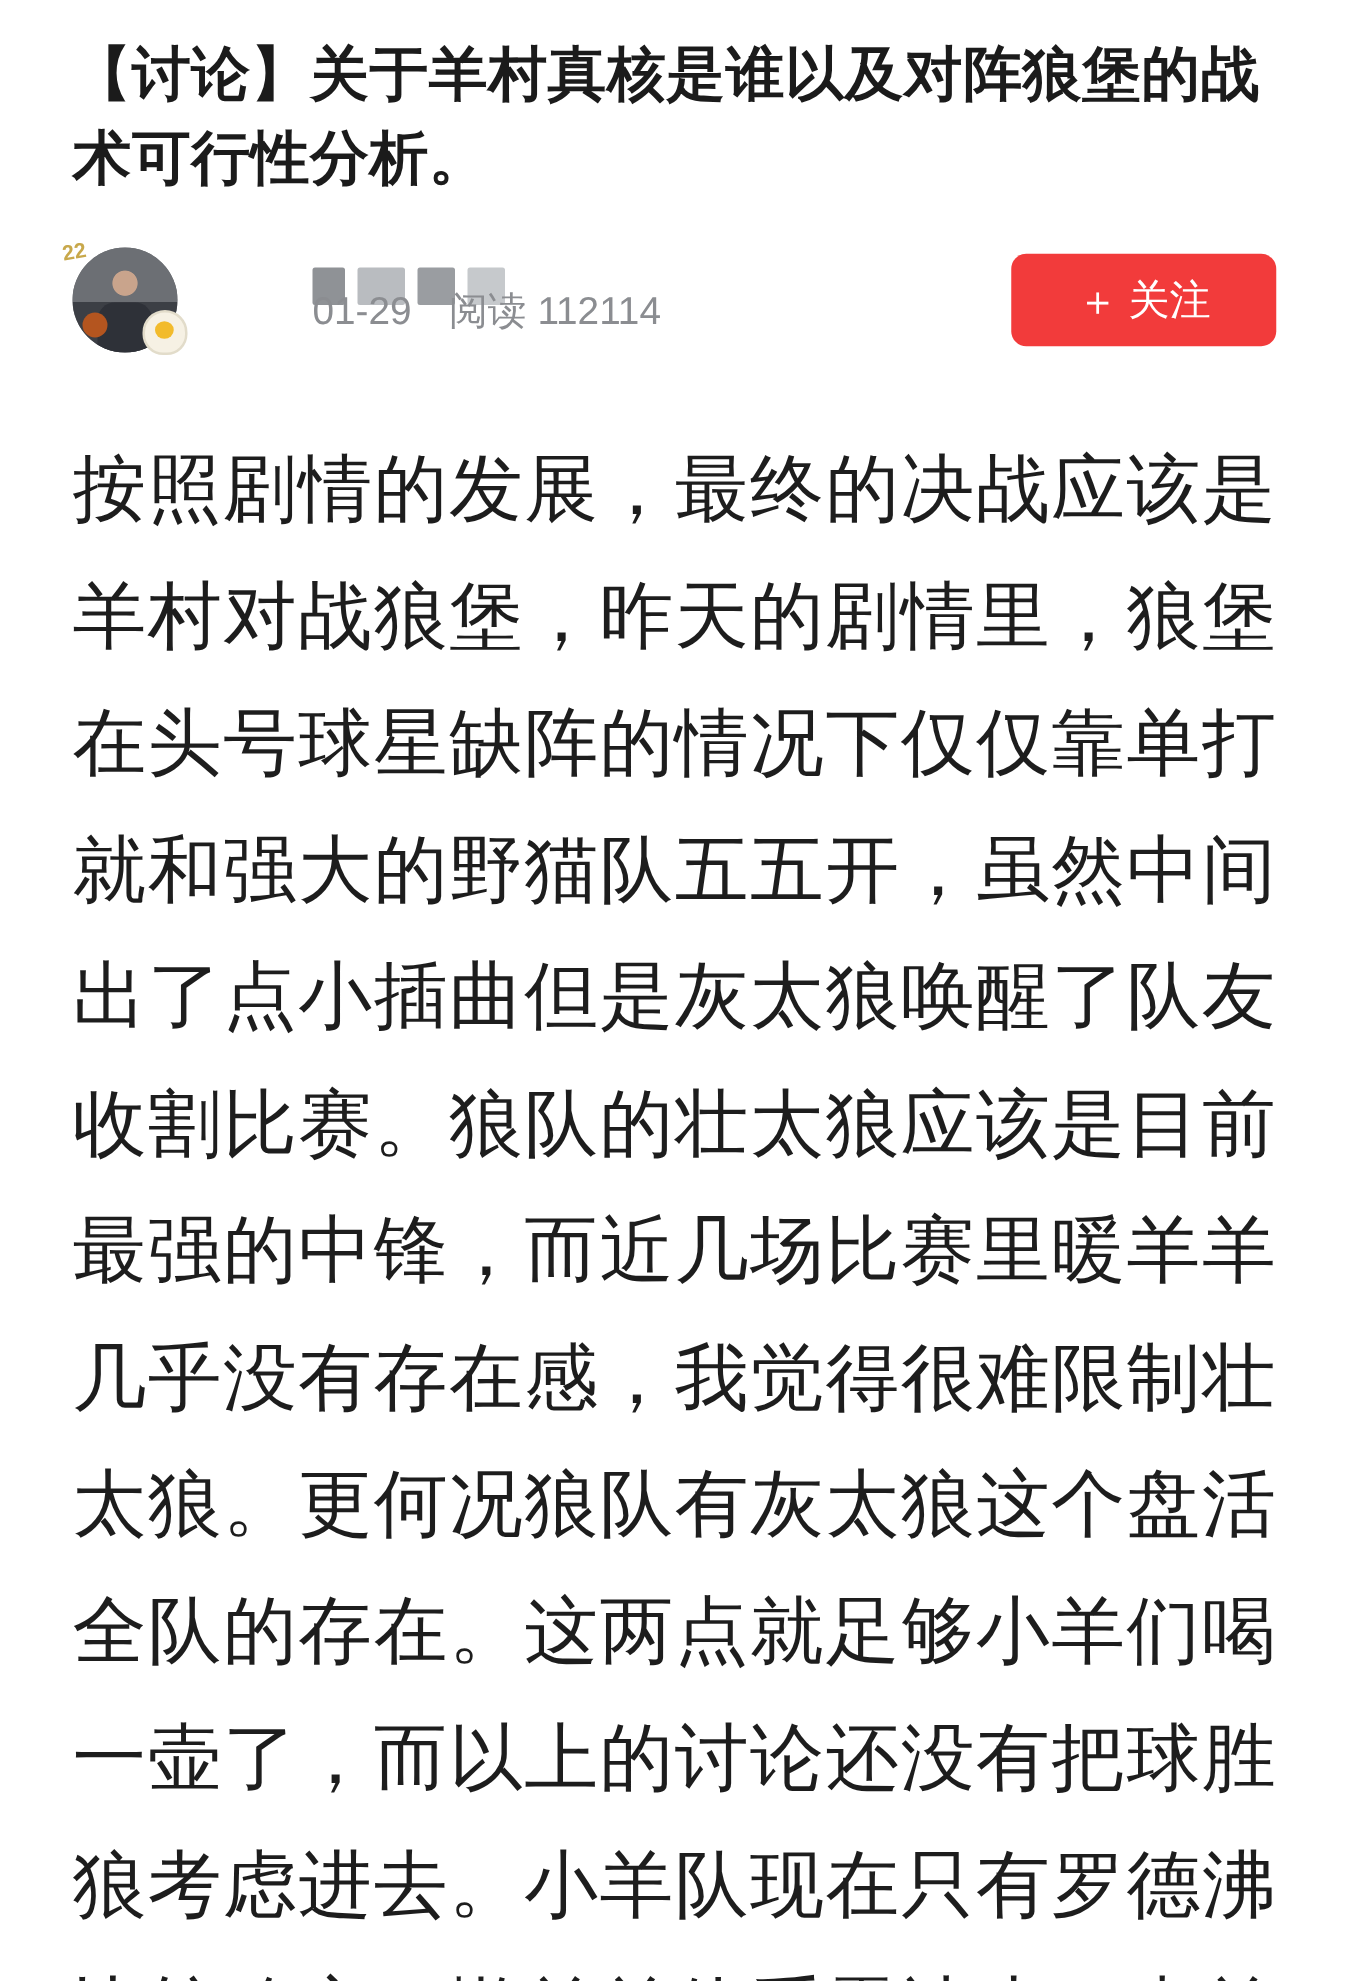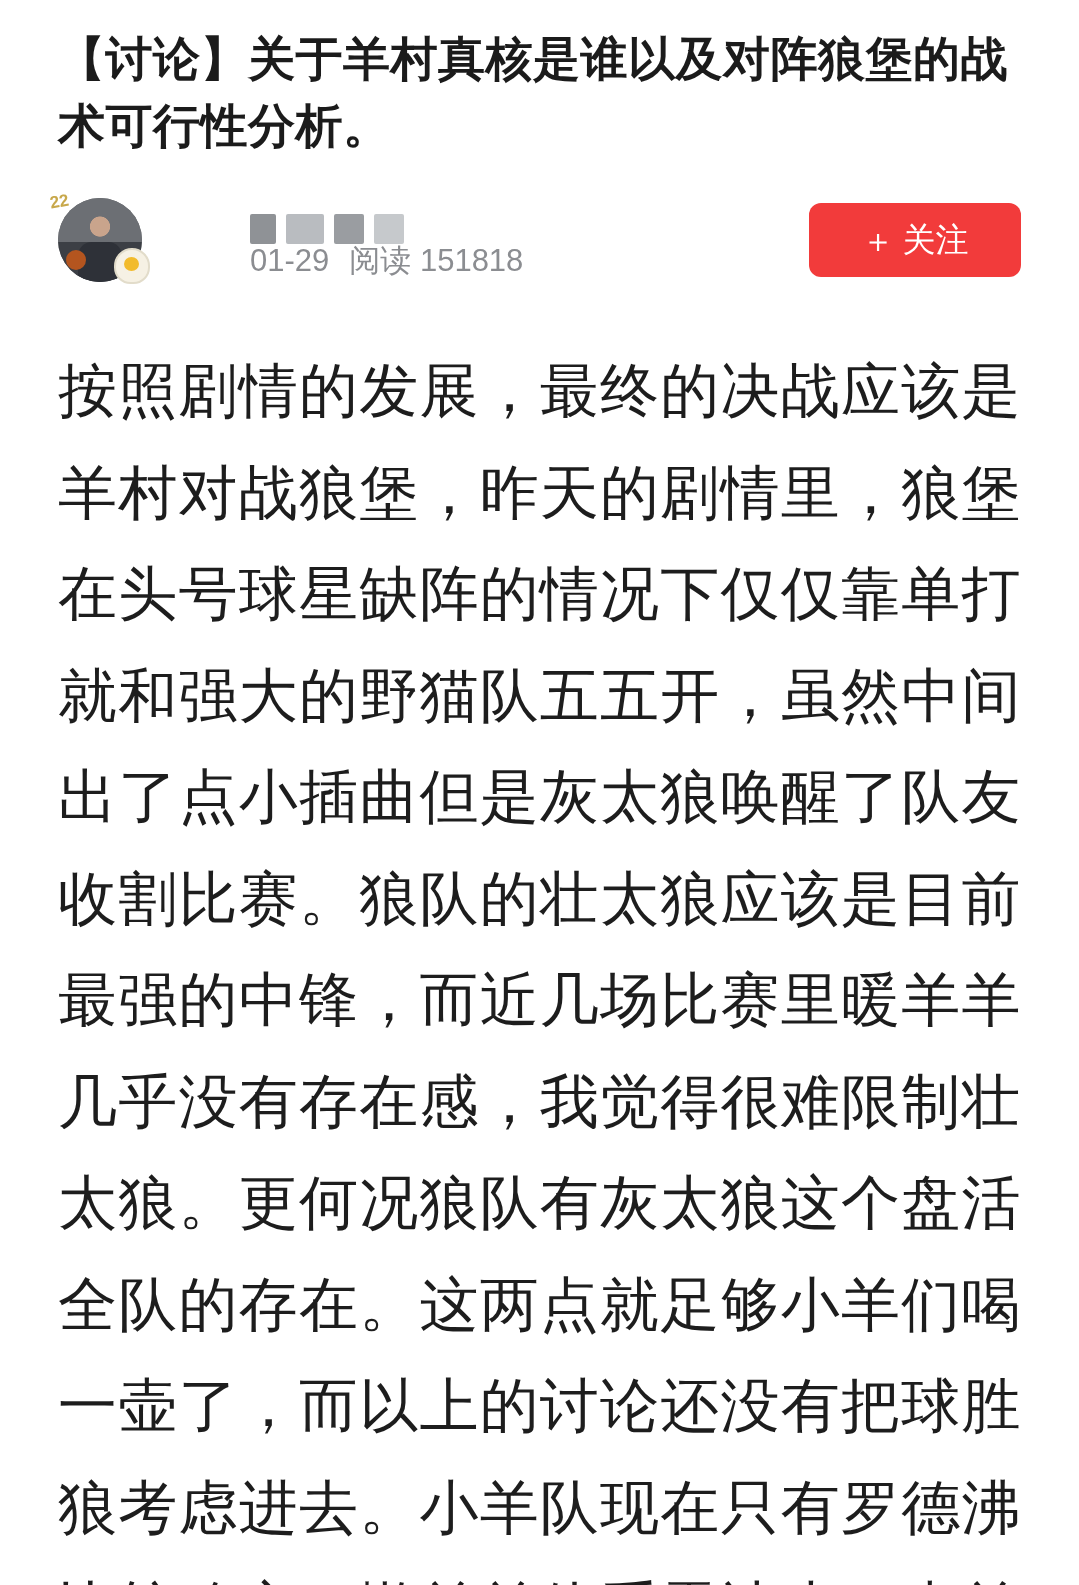--- a/index.html
+++ b/index.html
@@ -137,24 +137,24 @@
     border-radius: 2px;
   }
   .mask-a { width: 26px; height: 30px; }
   .mask-b { width: 38px; height: 30px; background: #b9bcc0; }
   .mask-c { width: 30px; height: 30px; background: #9a9da1; }
   .mask-d { width: 30px; height: 30px; background: #c6c9cc; }
 
   .meta-line {
     position: absolute;
     left: 86px;
-    bottom: 0;
+    bottom: 12px;
     display: flex;
     align-items: baseline;
-    gap: 20px;
+    gap: 30px;
     color: #8b8d91;
     font-size: 31px;
     white-space: nowrap;
   }
   .meta-line .reads { color: #8b8d91; }
 
   .follow-btn {
     flex: 0 0 auto;
     width: 212px;
     height: 74px;
@@ -212,21 +212,21 @@
 
     <div class="author-meta">
       <div class="name-mask">
         <span class="mask-block mask-a"></span>
         <span class="mask-block mask-b"></span>
         <span class="mask-block mask-c"></span>
         <span class="mask-block mask-d"></span>
       </div>
       <div class="meta-line">
         <span>01-29</span>
-        <span class="reads">阅读 151818</span>
+        <span class="reads">阅读 112114</span>
       </div>
     </div>
 
     <button class="follow-btn">
       <span class="plus">＋</span>
       <span>关注</span>
     </button>
 
   </div>
 

